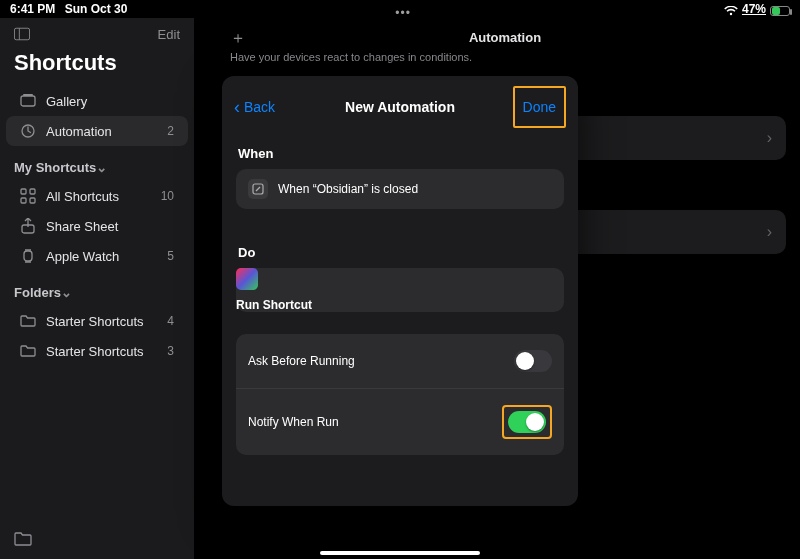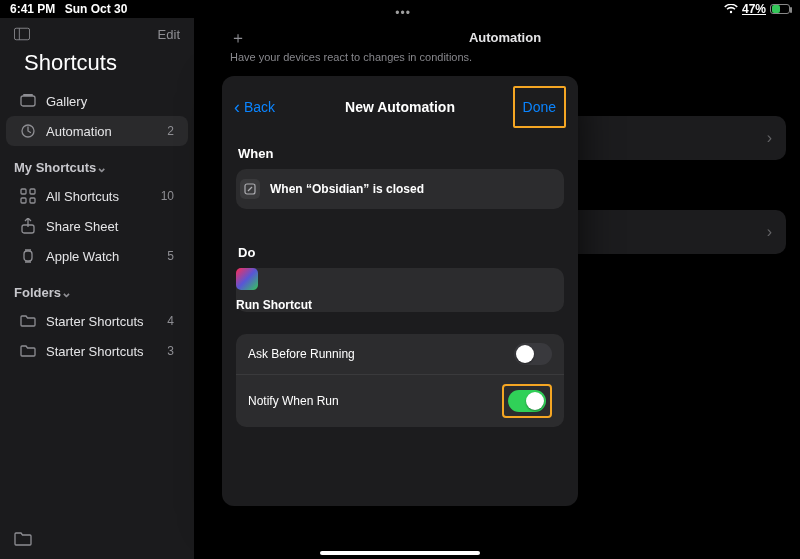--- a/index.html
+++ b/index.html
@@ -1,33 +1,33 @@
 <!DOCTYPE html>
 <html><head>
 <meta charset="utf-8">
 <style>
   * { box-sizing: border-box; margin: 0; padding: 0; }
   html, body { width: 800px; height: 559px; overflow: hidden; font-family: -apple-system, "SF Pro Text", "Helvetica Neue", Arial, sans-serif; background: #000; color: #fff; }
 
   
   .status-bar { position: absolute; top: 0; left: 0; right: 0; height: 18px; display: flex; align-items: center; justify-content: space-between; padding: 0 10px; font-size: 12px; font-weight: 600; }
   .status-left span { margin-right: 6px; }
-  .status-right { display: flex; align-items: center; gap: 4px; text-decoration: underline; }
+  .status-right { display: flex; align-items: flex-end; gap: 4px; text-decoration: underline; }
   .battery-pill { display:inline-flex; align-items:center; border:1px solid #888; border-radius:3px; width:20px; height:10px; position:relative; }
   .battery-pill::after { content:""; position:absolute; right:-3px; top:2px; width:2px; height:6px; background:#888; border-radius:1px;}
   .battery-fill { background: #34c759; border-radius:2px; height:8px; margin-left:1px; }
 
   
   .ellipsis { position:absolute; top:6px; left:50%; transform:translateX(-30%); color:#9e9e9e; font-size:12px; letter-spacing:1px;}
   .home-indicator { position:absolute; bottom:4px; left:50%; transform:translateX(-50%); width:160px; height:4px; background:#fff; border-radius:2px; }
 
   
   .sidebar { position:absolute; top:18px; left:0; width:194px; bottom:0; background:#1b1b1d; padding:8px 0 0 0; }
   .sidebar-top-row { display:flex; justify-content:space-between; align-items:center; padding:0 14px 4px 14px; color:#8e8e93; font-size:13px;}
-  .sidebar-title { font-size:22px; font-weight:400; padding:4px 14px 10px 24px; }
+  .sidebar-title { font-size:22px; font-weight:700; padding:4px 14px 10px 14px; }
   .nav-item { display:flex; align-items:center; gap:10px; padding:7px 14px; font-size:13px; color:#e5e5e7; border-radius:8px; margin:0 6px; }
   .nav-item.selected { background:#2a2a2c; }
   .nav-item .count { margin-left:auto; color:#8e8e93; font-size:12px;}
   .section-header { display:flex; align-items:center; padding:14px 14px 6px 14px; color:#c7c7cc; font-size:13px; font-weight:600;}
   .section-header .chev { color:#8e8e93; }
   .sidebar-icon { width:16px; height:16px; display:inline-flex; align-items:center; justify-content:center; color:#8e8e93; flex-shrink:0; }
   .new-folder { position:absolute; bottom:12px; left:14px; color:#8e8e93; }
 
   
   .main { position:absolute; top:18px; left:210px; right:0; bottom:0; background:#000; }
@@ -41,27 +41,27 @@
   .bg-card.two { top:192px; }
 
   
   .modal { position:absolute; top:76px; left:222px; width:356px; height:430px; background:#1c1c1e; border-radius:12px; box-shadow:0 12px 40px rgba(0,0,0,0.7); overflow:hidden; }
   .modal-nav { display:flex; align-items:center; justify-content:space-between; padding:10px 12px; }
   .nav-back { display:flex; align-items:center; gap:4px; color:#0a84ff; font-size:14px; }
   .nav-title { font-size:14px; font-weight:600; position:absolute; left:0; right:0; text-align:center; pointer-events:none;}
   .nav-done { color:#0a84ff; font-size:14px; font-weight:500; border:2px solid #f5a623; padding:11px 8px; border-radius:2px;}
   .modal-body { padding:0 14px; }
   .sect-label { font-size:13px; font-weight:700; margin:8px 0 8px 2px;}
-  .pill-row { background:#2c2c2e; border-radius:10px; display:flex; align-items:center; gap:10px; padding:10px 4px; font-size:12px;font-weight:bold; }
+  .pill-row { background:#2c2c2e; border-radius:10px; display:flex; align-items:center; gap:10px; padding:10px 12px; font-size:12px; }
   .pill-icon { width:20px; height:20px; border-radius:5px; background:#3a3a3c; display:flex; align-items:center; justify-content:center; font-size:11px;}
   .do-card { background:#2c2c2e; border-radius:10px; padding:0; }
   .do-icon { width:22px; height:22px; border-radius:5px; background:linear-gradient(135deg,#ff2d55,#5856d6,#34c759); margin-bottom:8px;}
   .do-label { font-size:12px; font-weight:600;}
   .settings-group { background:#2c2c2e; border-radius:10px; margin-top:22px; }
-  .settings-row { display:flex; justify-content:space-between; align-items:center; padding:9px 12px; font-size:12px; }
+  .settings-row { display:flex; justify-content:space-between; align-items:center; padding:16px 12px; font-size:12px; }
   .settings-row + .settings-row { border-top:1px solid #3a3a3c; }
   .toggle { width:38px; height:22px; border-radius:11px; position:relative; }
   .toggle.off { background:#39393d; }
   .toggle.off .knob { left:2px; }
   .toggle.on { background:#30d158; }
   .toggle.on .knob { left:18px; }
   .knob { position:absolute; top:2px; width:18px; height:18px; background:#fff; border-radius:50%; box-shadow:0 1px 2px rgba(0,0,0,0.4);}
   .toggle-hl { border:2px solid #f5a623; border-radius:4px; padding:4px; }
   svg { display:block; }
 </style>

